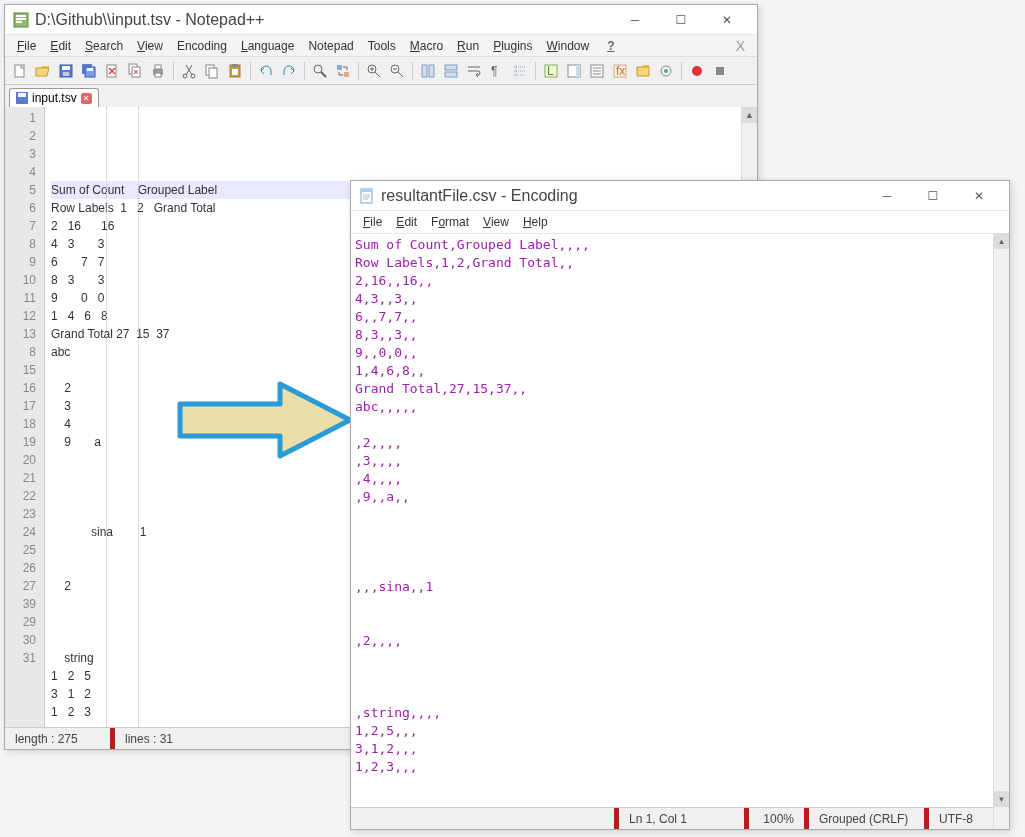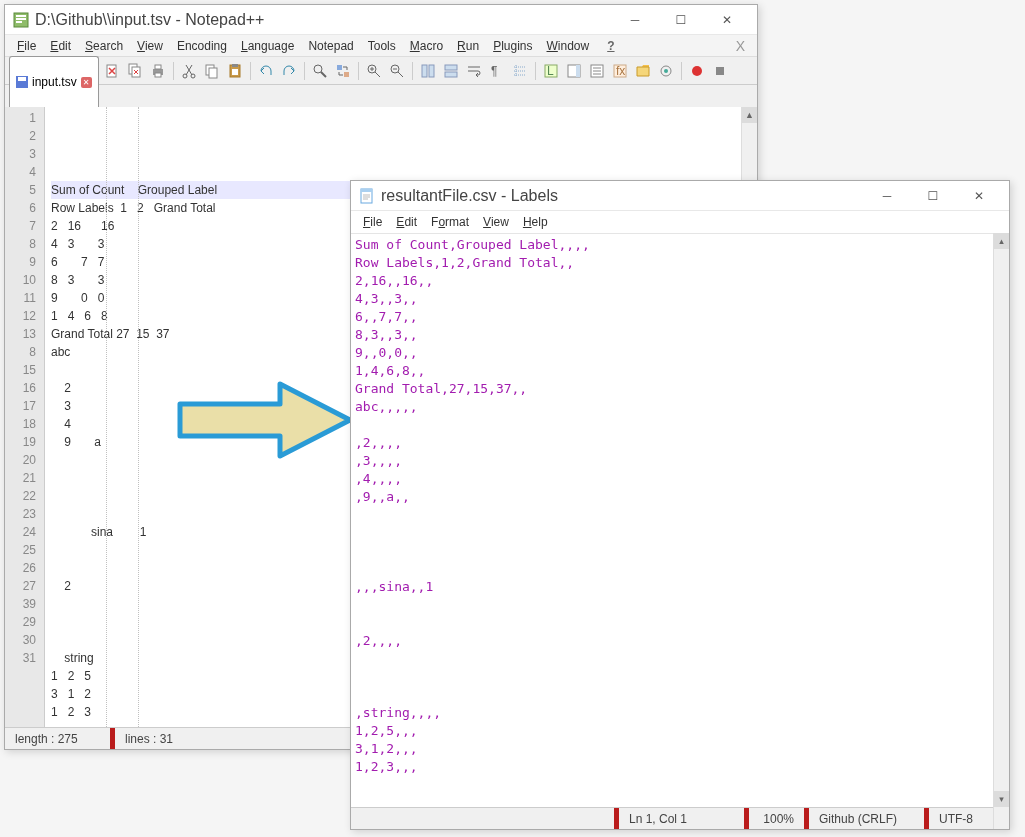--- a/index.html
+++ b/index.html
@@ -14,21 +14,21 @@
 .menubar2{height:22px;display:flex;align-items:center;padding:0 6px;gap:2px;background:#fff}
 .mitem{padding:2px 6px;cursor:default;color:#333}
 .mitem u{text-decoration:underline}
 .mitem-q{margin-left:4px;font-weight:bold;color:#666}
 .mitem-x{margin-left:auto;color:#999;font-size:14px;padding:0 6px}
 .toolbar{height:28px;display:flex;align-items:center;padding:2px 4px;gap:1px;background:#f0f0f0;border-bottom:1px solid #ccc}
 .tbtn{width:22px;height:22px;display:flex;align-items:center;justify-content:center;border:1px solid transparent;cursor:default}
 .tbtn svg{width:16px;height:16px}
 .tsep{width:1px;height:18px;background:#ccc;margin:0 3px}
 .tabbar{height:22px;display:flex;align-items:flex-end;padding:0 4px;background:#f0f0f0}
-.tab{display:flex;align-items:center;gap:4px;padding:18px 6px;background:#fff;border:1px solid #999;border-bottom:none;border-radius:3px 3px 0 0;font-size:11px}
+.tab{display:flex;align-items:center;gap:4px;padding:2px 6px;background:#fff;border:1px solid #999;border-bottom:none;border-radius:3px 3px 0 0;font-size:11px}
 .tab-icon{width:12px;height:12px}
 .tab-close{width:11px;height:11px;background:#d66;border-radius:2px;color:#fff;font-size:8px;line-height:11px;text-align:center}
 .editor{flex:1;display:flex;background:#fff;overflow:hidden;position:relative}
 .gutter{width:40px;background:#e8e8e8;text-align:right;padding:2px 8px 2px 2px;color:#888;font-family:Consolas,monospace;font-size:13px;line-height:18px;border-right:1px solid #ccc}
 .code{flex:1;padding:2px 6px;font-family:Consolas,monospace;font-size:13px;line-height:18px;white-space:pre;color:#333;position:relative}
 .code .l{height:18px}
 .code .l.hl{background:#e8e8ff}
 .vline{position:absolute;top:0;bottom:0;border-left:1px dotted #c0c0c0}
 .vscroll{width:16px;background:#f0f0f0;border-left:1px solid #ddd;position:relative}
 .varrow{position:absolute;left:0;right:0;height:16px;background:#dcdcdc;display:flex;align-items:center;justify-content:center;color:#666;font-size:9px}
@@ -322,21 +322,21 @@
   <path d="M10 28 L110 28 L110 8 L180 44 L110 80 L110 60 L10 60 Z" fill="#eadfa8" stroke="#2a9bd6" stroke-width="5" stroke-linejoin="round"></path>
 </svg>
 
 <div class="win" style="left:350px;top:180px;width:660px;height:650px">
   <div class="titlebar">
     <svg class="title-icon" viewBox="0 0 16 16">
         <rect x="2" y="1" width="11" height="14" fill="#fff" stroke="#6aa9e0"></rect>
         <rect x="2" y="1" width="11" height="3" fill="#aad0f0"></rect>
         <path d="M4 7h7M4 9h7M4 11h5" stroke="#bbb"></path>
       </svg>
-    <span class="title-text">resultantFile.csv - Labels</span>
+    <span class="title-text">resultantFile.csv - Encoding</span>
     <div class="win-btns">
       <div class="win-btn">─</div>
       <div class="win-btn">☐</div>
       <div class="win-btn close">✕</div>
     </div>
   </div>
   <div class="menubar2">
     <span class="mitem"><u>F</u>ile</span>
     <span class="mitem"><u>E</u>dit</span>
     <span class="mitem">F<u>o</u>rmat</span>
@@ -374,16 +374,16 @@
 3,1,2,,,
 1,2,3,,,</div>
   <div class="np-vs" style="top:52px">
     <div class="varrow" style="top:0">▴</div>
     <div class="varrow" style="bottom:22px">▾</div>
   </div>
   <div class="statusbar">
     <div class="sseg fill"></div>
     <div class="sseg" style="width:130px">Ln 1, Col 1</div>
     <div class="sseg" style="width:60px;text-align:center;justify-content:flex-end">100%</div>
-    <div class="sseg" style="width:120px">Github (CRLF)</div>
+    <div class="sseg" style="width:120px">Grouped (CRLF)</div>
     <div class="sseg" style="width:80px;border-right:none">UTF-8</div>
   </div>
 </div>
 
 </body></html>

